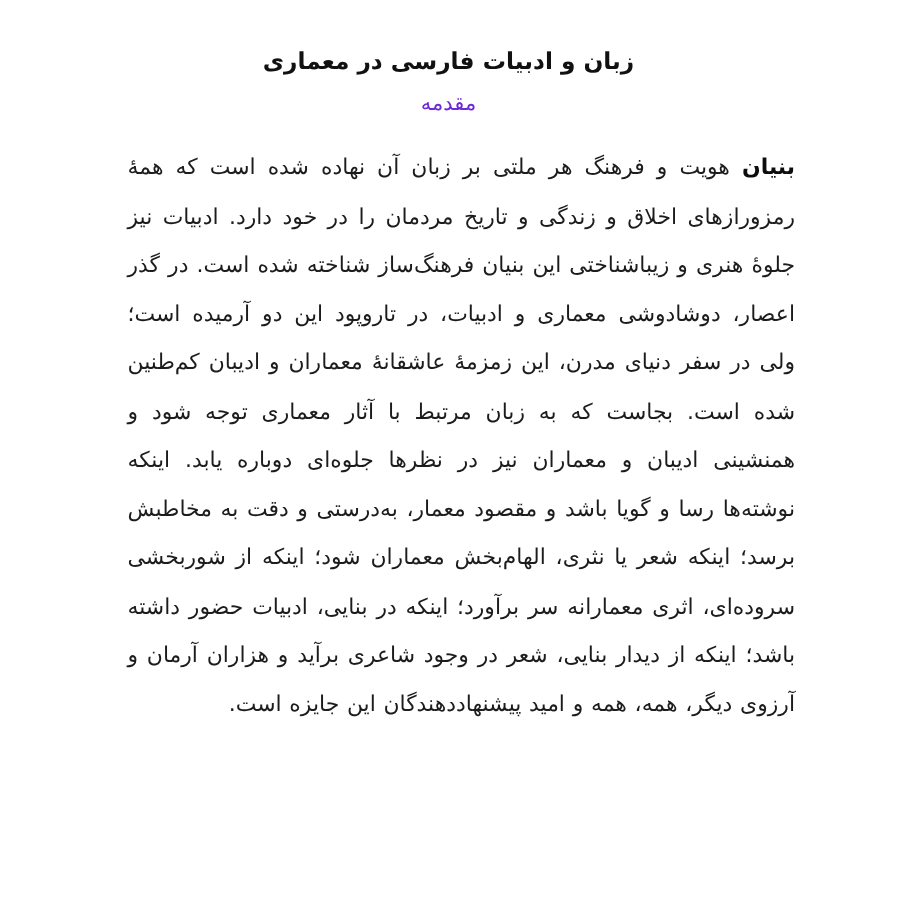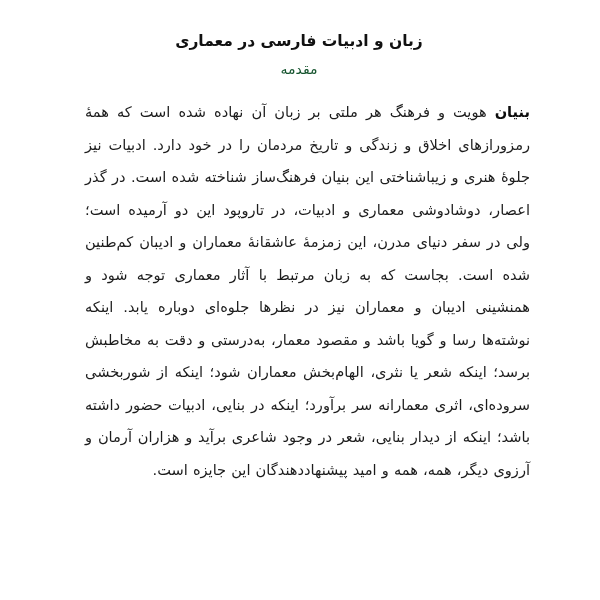--- a/index.html
+++ b/index.html
@@ -44,21 +44,21 @@
     padding: 0;
     text-align: center;
     direction: rtl;
     white-space: nowrap;
   }
 
   .doc-subtitle {
     font-size: 14px;
     font-weight: 400;
     line-height: 26px;
-    color: #14532d;
+    color: #6d28d9;
     margin: 0;
     padding: 0;
     margin-top: 2px;
     text-align: center;
     direction: rtl;
     white-space: nowrap;
   }
 
   
   .doc-body {

